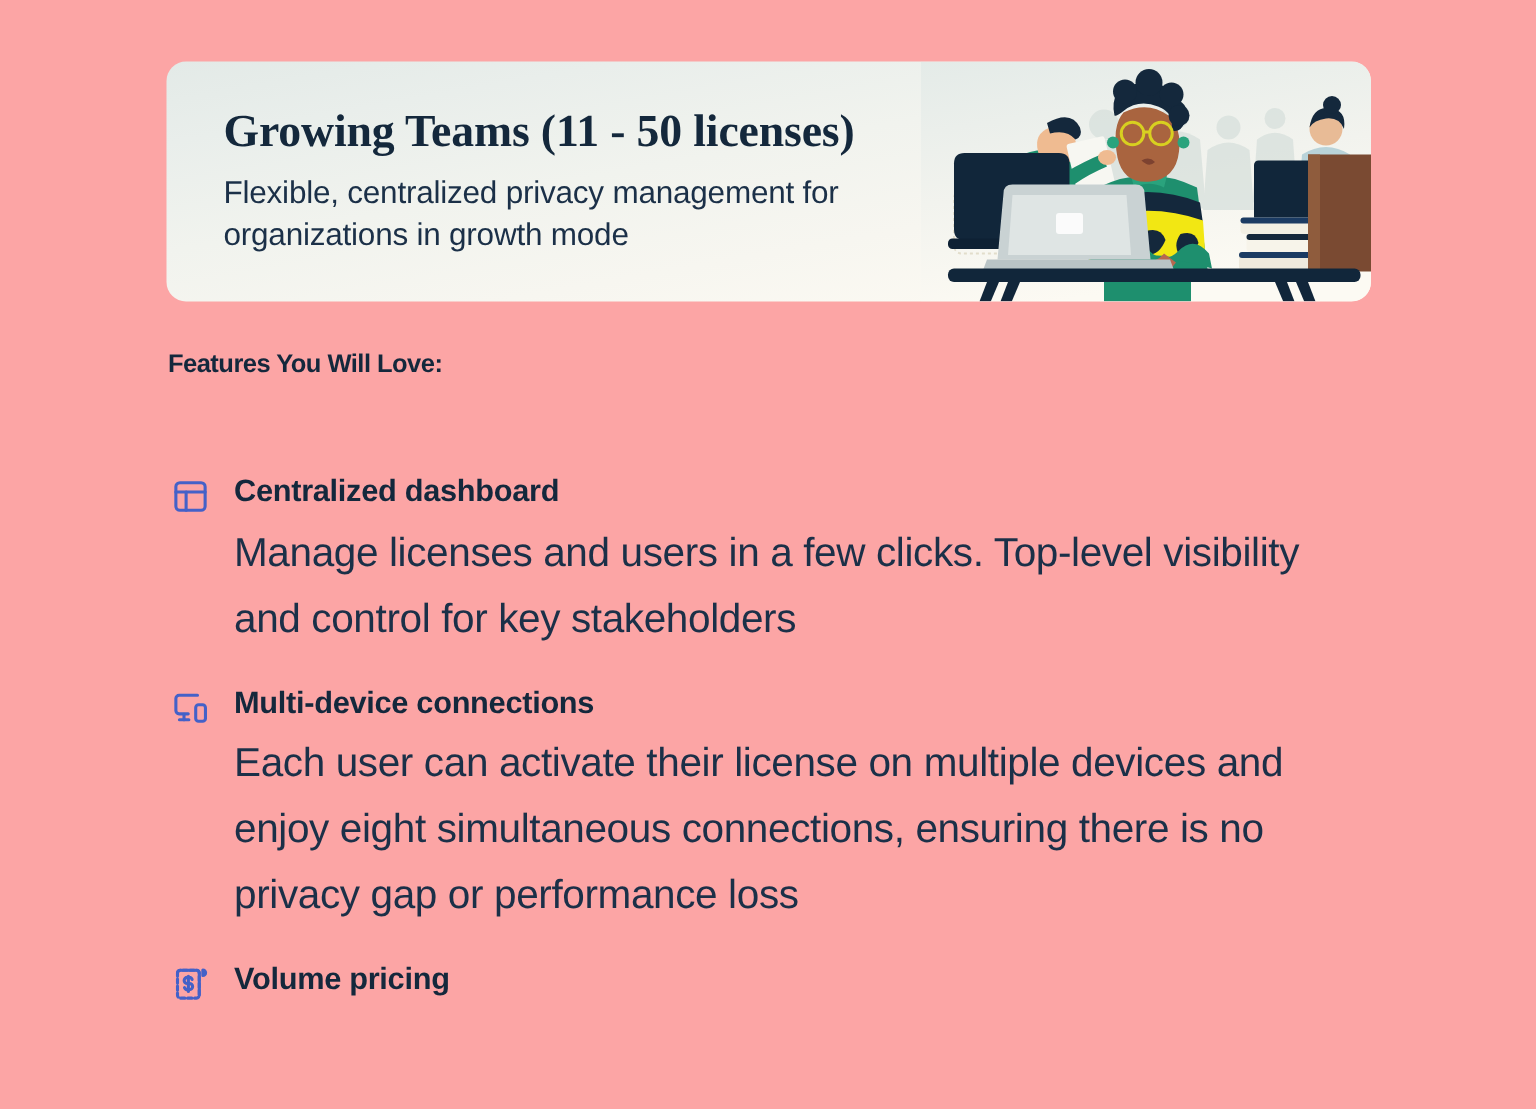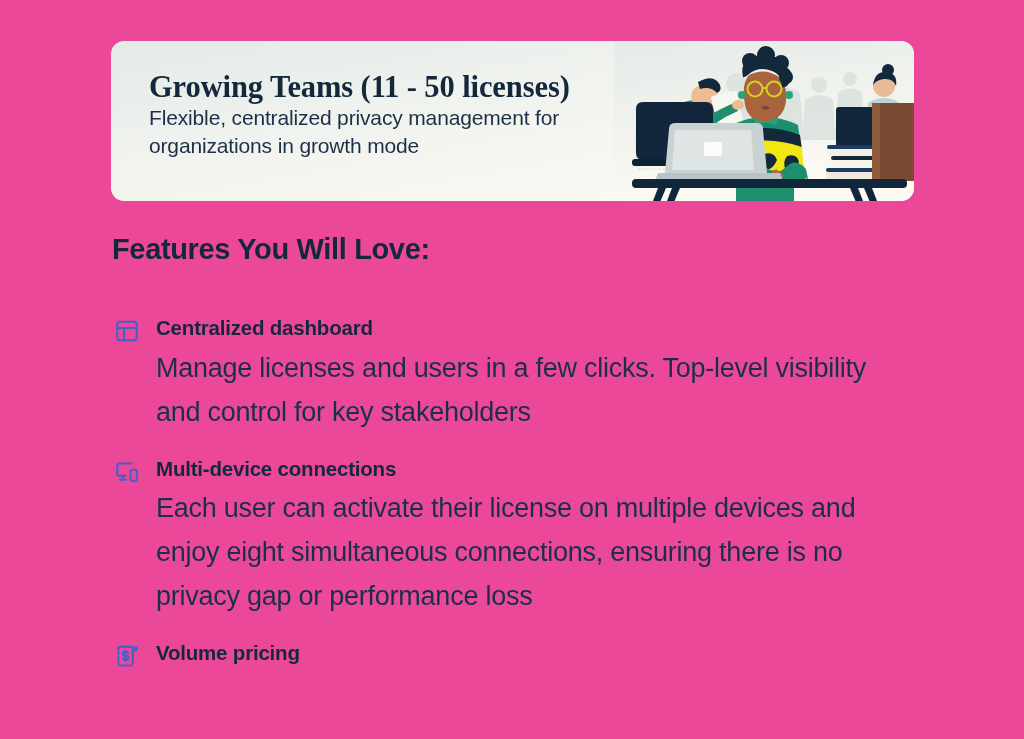--- a/index.html
+++ b/index.html
@@ -10,21 +10,21 @@
     height: 739px;
     background: #ffffff;
     font-family: "Liberation Sans", sans-serif;
     -webkit-font-smoothing: antialiased;
   }
 
   .page {
     position: relative;
     width: 1024px;
     height: 739px;
-    background: #ec4899;
+    background: #fca5a5;
     overflow: hidden;
   }
 
   
   .hero-card {
     position: absolute;
     left: 111px;
     top: 41px;
     width: 803px;
     height: 160px;
@@ -51,20 +51,21 @@
     font-family: "Liberation Serif", "DejaVu Serif", serif;
     font-size: 30.5px;
     font-weight: 700;
     letter-spacing: -0.1px;
     color: #14283c;
     line-height: 1.12;
     white-space: nowrap;
   }
 
   .hero-subtitle {
+    margin-top: 11px;
     font-family: "Liberation Sans", sans-serif;
     font-size: 21px;
     font-weight: 400;
     line-height: 1.32;
     color: #1b3048;
     letter-spacing: -0.15px;
   }
 
   
   .illustration {
@@ -75,21 +76,21 @@
     height: 160px;
     z-index: 2;
   }
   .illustration svg { display: block; width: 300px; height: 160px; }
 
   
   .features-heading {
     position: absolute;
     left: 112px;
     top: 233px;
-    font-size: 29px;
+    font-size: 17px;
     font-weight: 700;
     color: #14283c;
     letter-spacing: -0.35px;
   }
 
   .feature-list {
     position: absolute;
     left: 112px;
     top: 315px;
     width: 800px;

